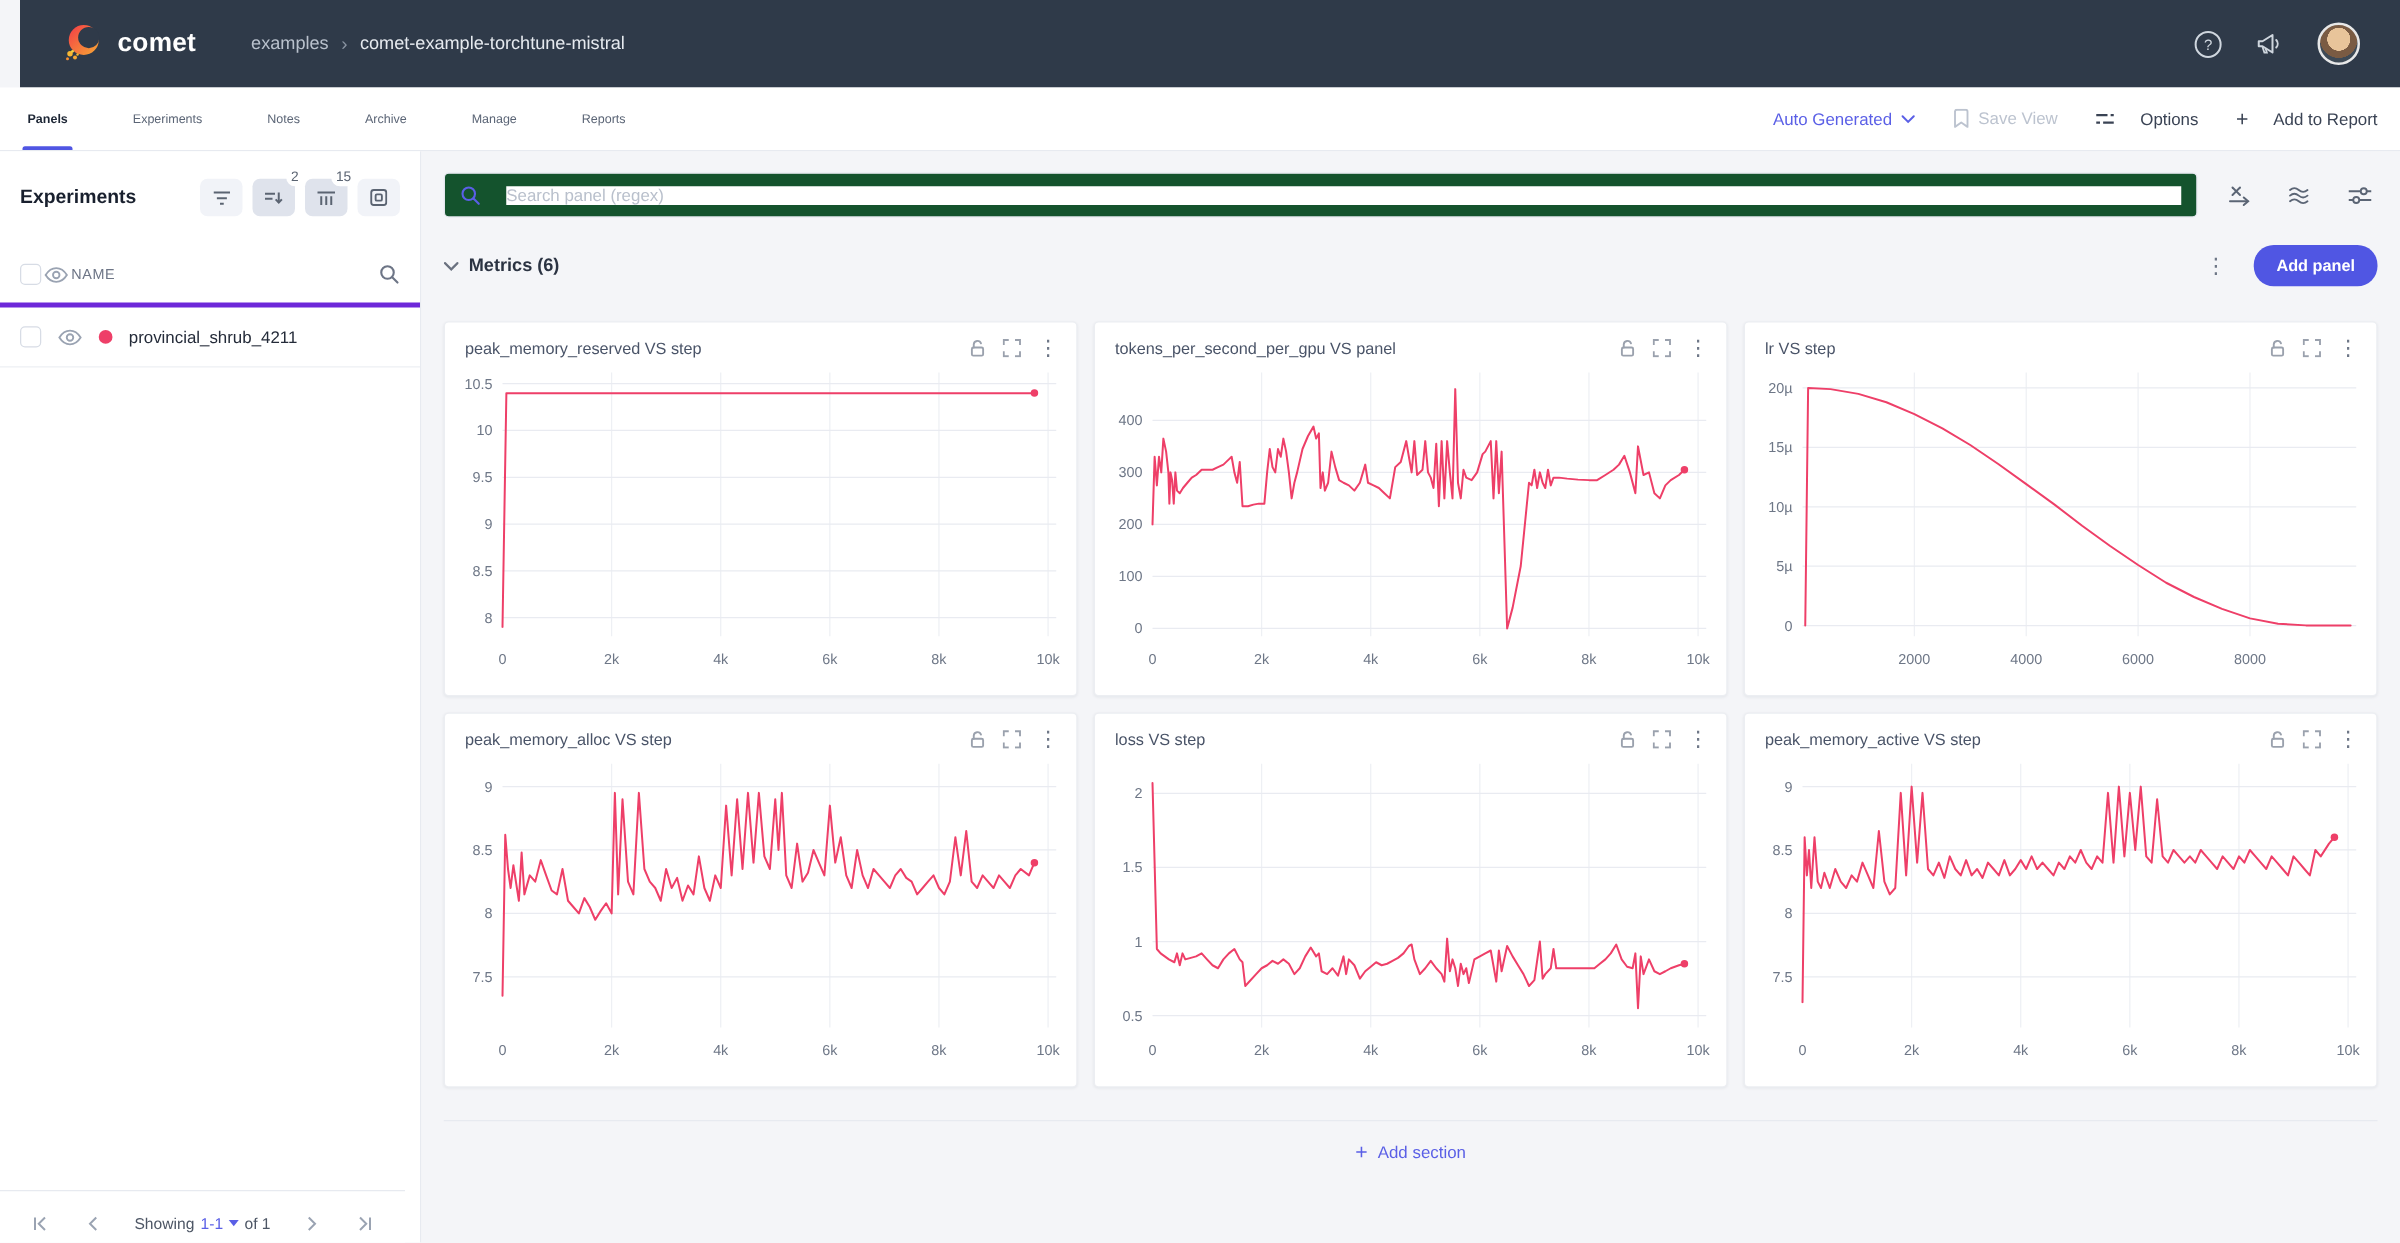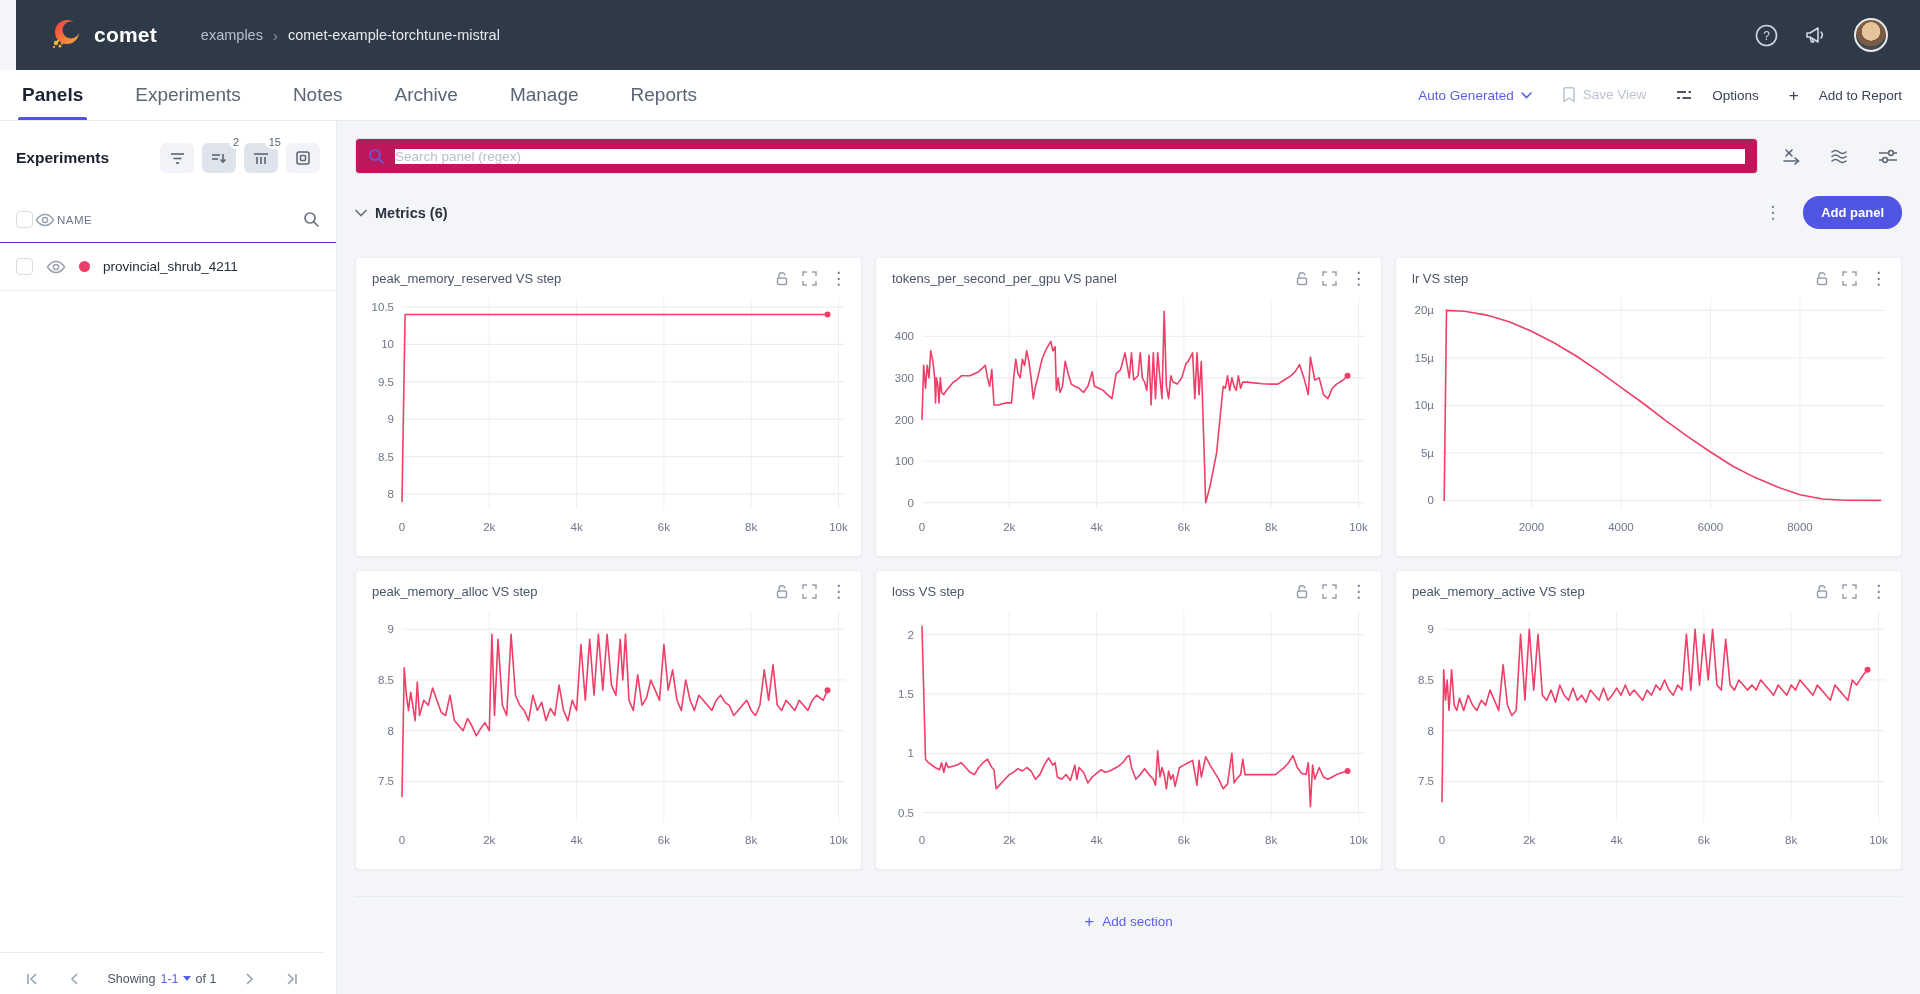--- a/index.html
+++ b/index.html
@@ -13,21 +13,21 @@
   .breadcrumb { display:flex; align-items:center; gap:10px; margin-left:44px; font-size:14.5px; }
   .crumb-root { color:#b9c1cc; }
   .crumb-sep { color:#8a94a2; font-size:15px; }
   .crumb-current { color:#e6eaef; }
   .topbar-right { margin-left:auto; display:flex; align-items:center; gap:26px; }
   .avatar { width:34px; height:34px; border-radius:50%; background:radial-gradient(circle at 50% 38%, #e8c49a 0 38%, #7a5b43 39% 62%, #3e4a56 63%); border:2px solid #e8e8e8; }
 
   
   .navbar { height:51px; background:#ffffff; border-bottom:1px solid #e7eaf0; display:flex; align-items:center; padding:0 18px; }
   .nav-tabs { display:flex; height:100%; }
-  .nav-tab { position:relative; height:100%; display:flex; align-items:center; padding:0 4px; margin-right:44px; font-size:19px; color:#5b6576; cursor:pointer; }
+  .nav-tab { position:relative; height:100%; display:flex; align-items:center; padding:0 4px; margin-right:44px; font-size:10px; color:#5b6576; cursor:pointer; }
   .nav-tab.active { color:#1c2534; font-weight:bold; }
   .nav-tab.active::after { content:""; position:absolute; left:0; right:0; bottom:0; height:3px; background:#5056e3; border-radius:2px 2px 0 0; }
   .nav-right { margin-left:auto; display:flex; align-items:center; gap:30px; font-size:13.5px; }
   .view-selector { color:#5a5fe6; display:flex; align-items:center; gap:7px; cursor:pointer; }
   .save-view { color:#bcc3cf; display:flex; align-items:flex-start; gap:7px; }
   .options-btn, .add-report-btn { color:#3a4354; display:flex; align-items:center; gap:20px; cursor:pointer; }
   .plus-glyph { font-size:17px; line-height:1; color:#3a4354; }
 
   
   .app-body { display:flex; height:883px; }
@@ -37,35 +37,35 @@
   
   .sb-header { display:flex; align-items:center; padding:22px 16px 14px; }
   .sb-title { flex:1; font-size:15.5px; font-weight:bold; color:#19202e; }
   .sb-iconbtns { display:flex; gap:8px; }
   .icon-btn { width:34px; height:30px; border-radius:6px; background:#f1f3f8; display:flex; align-items:center; justify-content:center; position:relative; cursor:pointer; }
   .icon-btn.active { background:#dfe3ec; }
   .icon-badge { position:absolute; top:-8px; right:-7px; font-size:11px; color:#5b6472; background:#ffffff; border-radius:9px; padding:1px 4px; }
   .sb-tabs { margin:8px 16px 4px; background:#eef0f5; border-radius:16px; display:flex; height:30px; }
   .sb-tab { flex:1; display:flex; align-items:center; justify-content:center; font-size:12.5px; color:#99a2b1; border-radius:16px; cursor:pointer; }
   .sb-tab.active { background:#5056e3; color:#ffffff; font-weight:bold; }
-  .sb-table-header { display:flex; align-items:center; gap:2px; padding:24px 16px 14px; border-bottom:1px solid #6d28d9; }
+  .sb-table-header { display:flex; align-items:center; gap:2px; padding:24px 16px 14px; border-bottom:4px solid #6d28d9; }
   .name-label { font-size:11.5px; color:#6d7586; letter-spacing:.5px; }
   .checkbox { width:17px; height:17px; border:1.5px solid #d7dce5; border-radius:4px; background:#fff; flex-shrink:0; }
   .sb-row { display:flex; align-items:center; gap:13px; padding:15px 16px; border-bottom:1px solid #edeff3; }
   .exp-dot { width:11px; height:11px; border-radius:50%; }
   .exp-name { font-size:13.5px; color:#242b39; }
   .spacer { flex:1; }
   .sb-pagination { position:absolute; left:0; right:12px; bottom:0; height:52px; border-top:1px solid #e7eaf0; background:#fff; display:flex; align-items:center; justify-content:space-between; padding:0 26px; }
   .pg-text { font-size:12.5px; color:#4d5665; display:flex; align-items:center; gap:5px; }
   .pg-range { color:#5a5fe6; display:flex; align-items:center; gap:4px; cursor:pointer; }
   .caret-down { width:0; height:0; border-left:4px solid transparent; border-right:4px solid transparent; border-top:5px solid #5a5fe6; display:inline-block; }
 
   
   .search-row { display:flex; align-items:center; }
-  .search-box { flex:1; height:36px; background:#be185d; border:1px solid #e4e7ee; border-radius:4px; display:flex; align-items:center; padding:10px 12px; gap:10px; }
+  .search-box { flex:1; height:36px; background:#14532d; border:1px solid #e4e7ee; border-radius:4px; display:flex; align-items:center; padding:10px 12px; gap:20px; }
   .search-box input { border:none; outline:none; flex:1; font-size:13.5px; color:#30394a; font-family:inherit; }
   .search-box input::placeholder { color:#b9c0cc; }
   .search-tools { display:flex; align-items:center; gap:28px; margin-left:24px; margin-right:4px; }
   .tool-icon { cursor:pointer; }
 
   
   .section-header { display:flex; align-items:center; margin:22px 0 28px; }
   .section-title { font-size:14.5px; font-weight:bold; color:#2b3342; margin-left:8px; }
   .section-right { margin-left:auto; display:flex; align-items:center; gap:22px; }
   .kebab { color:#6e7787; font-size:17px; letter-spacing:0; cursor:pointer; line-height:1; }

